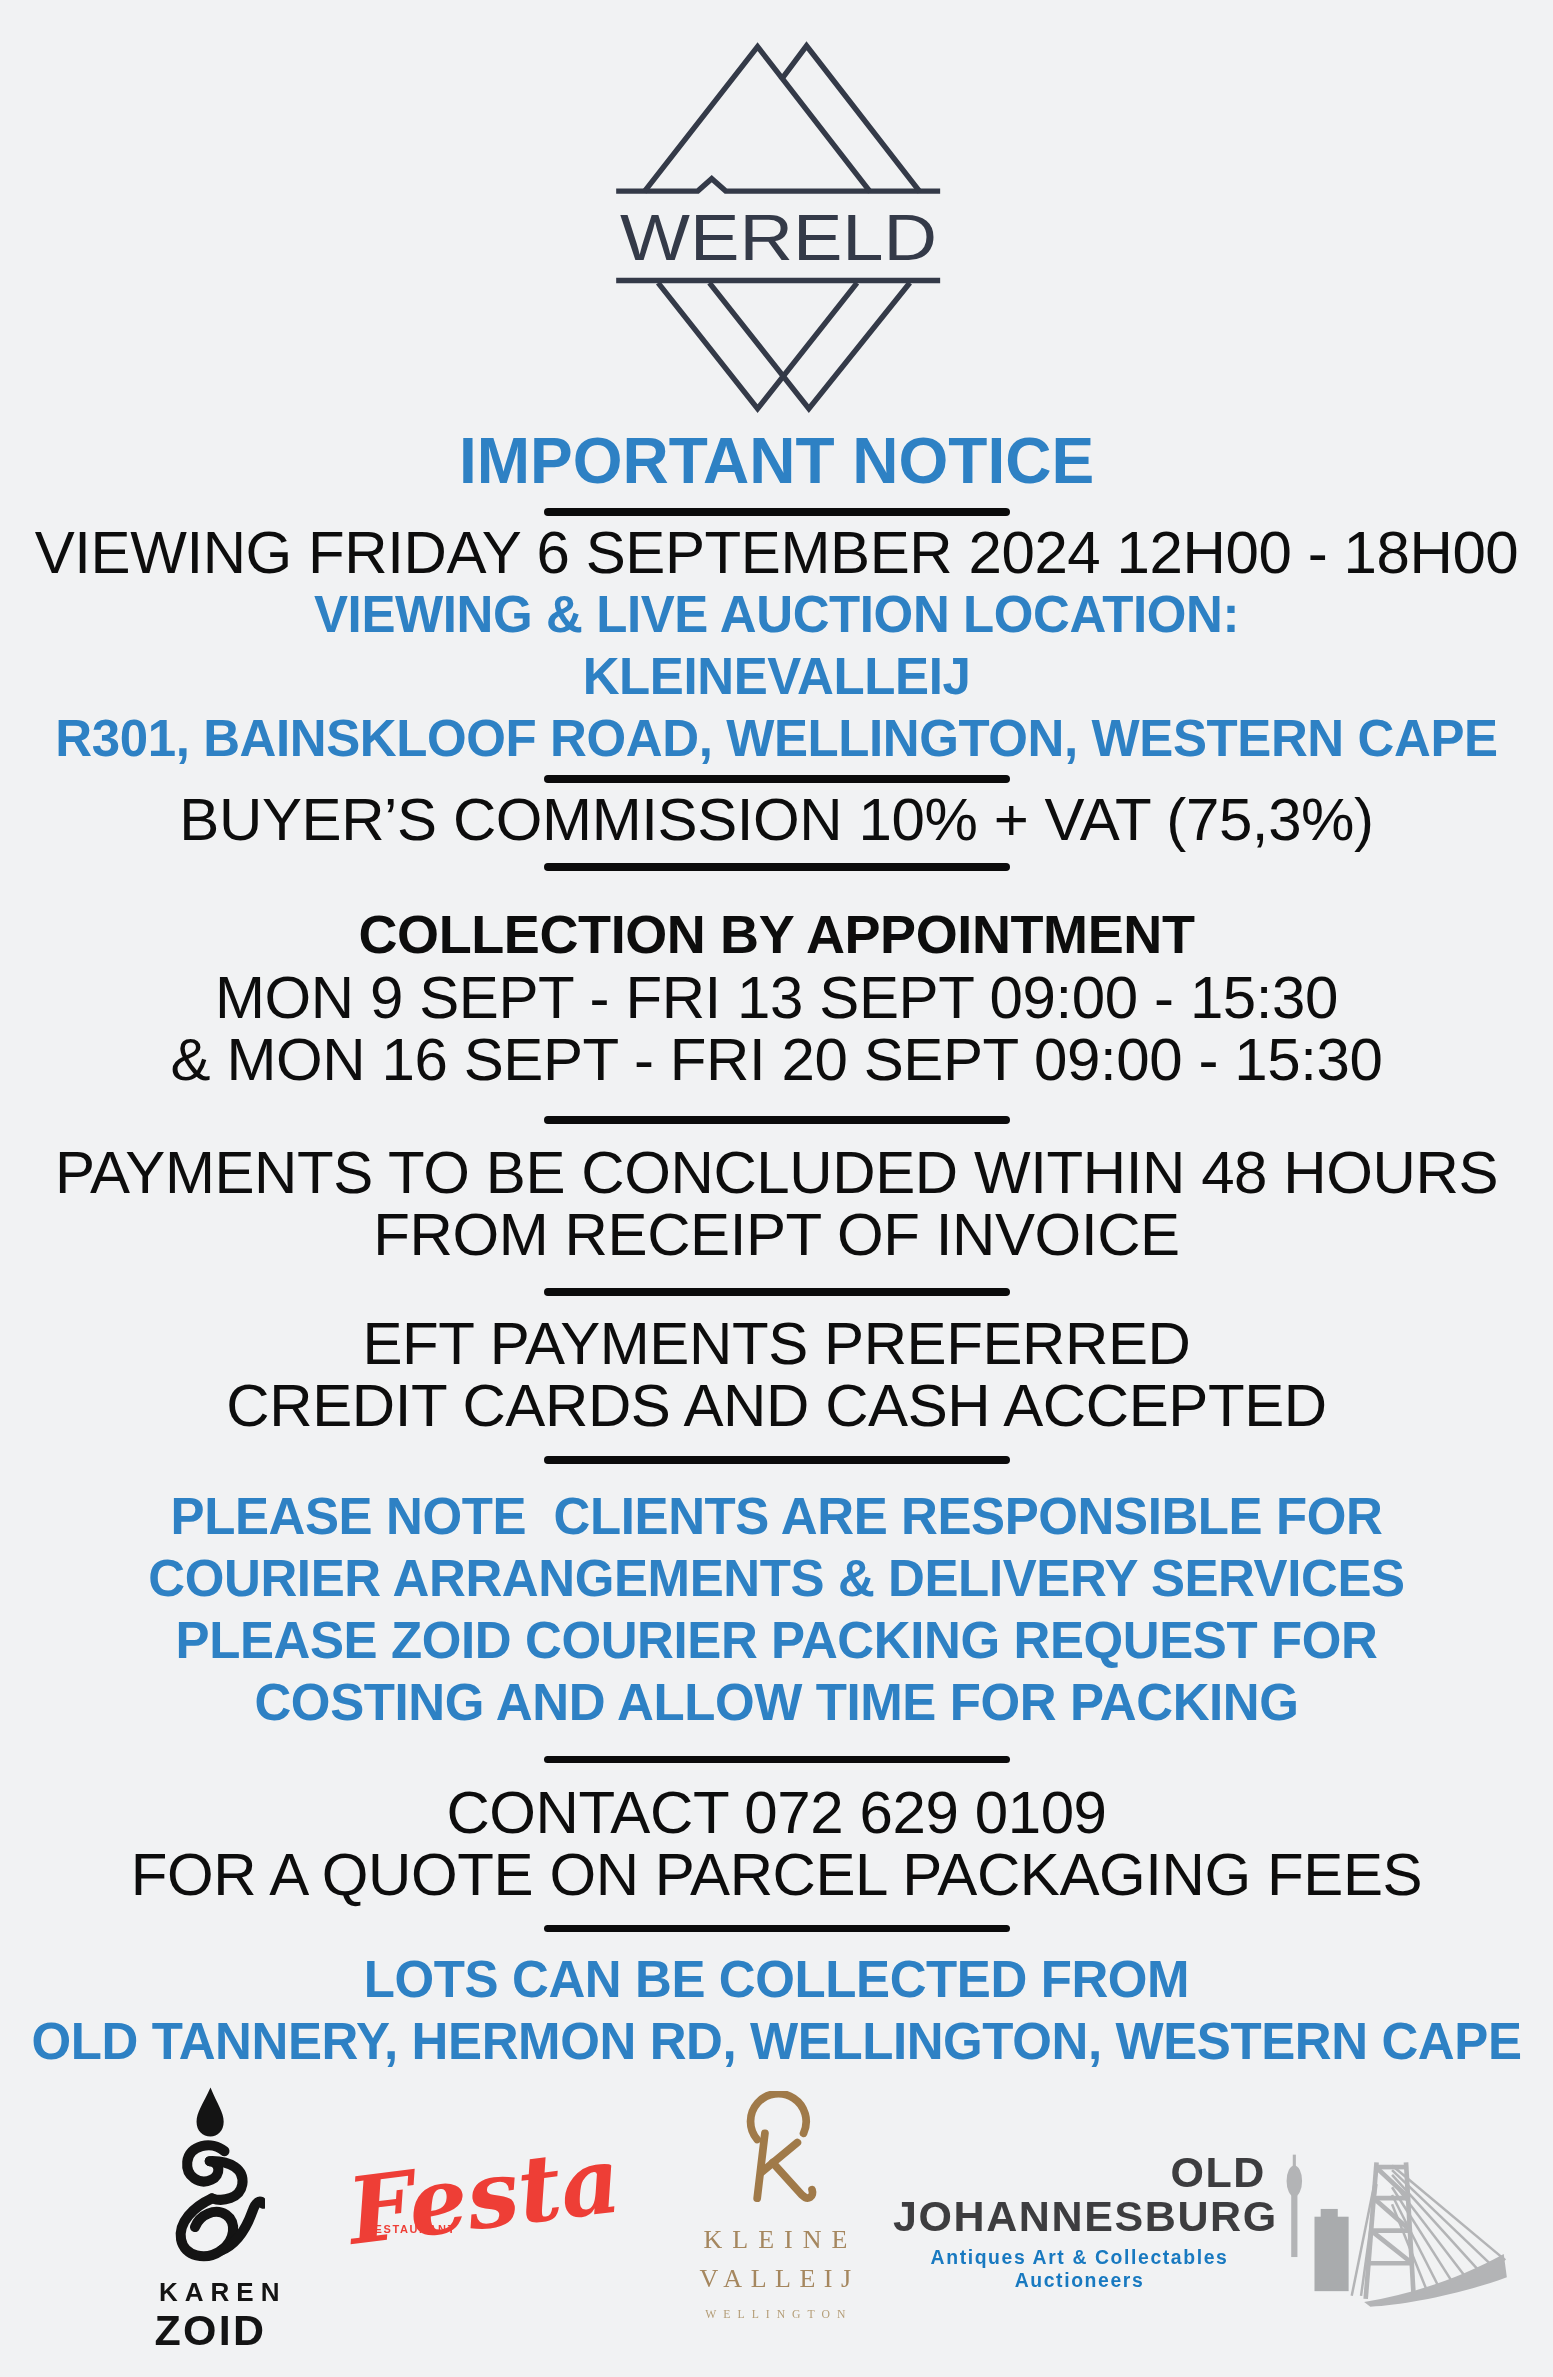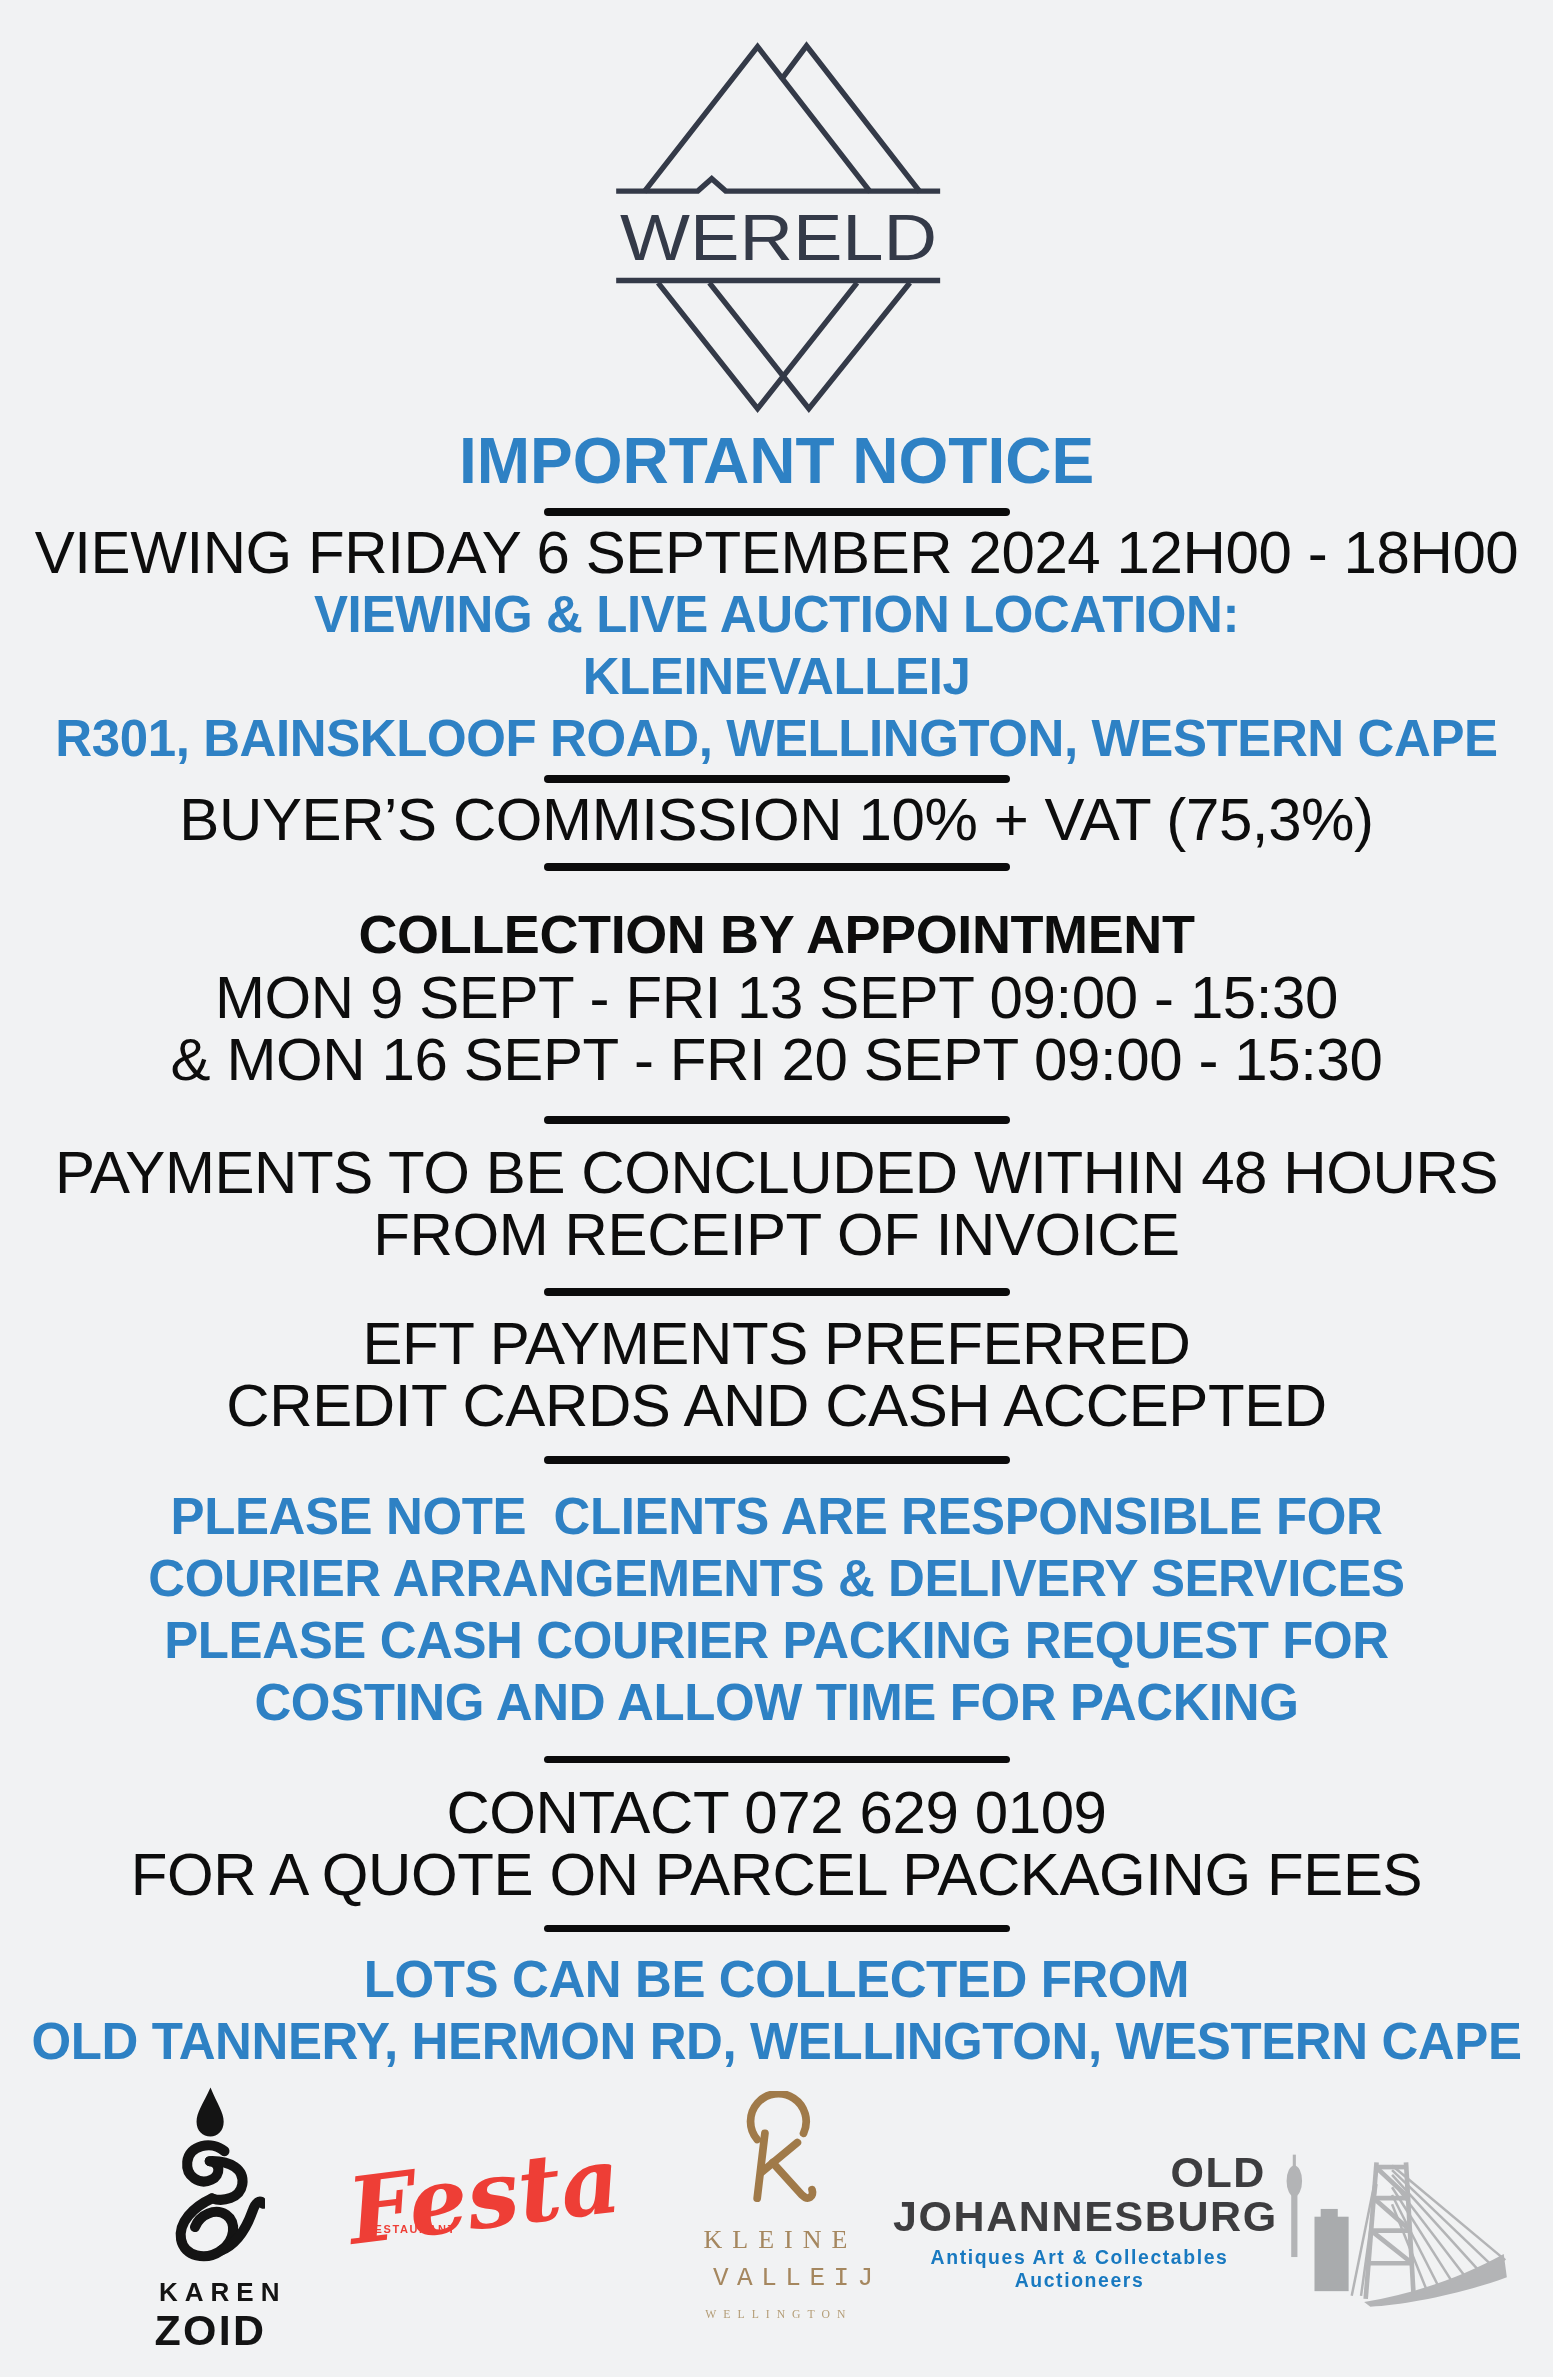--- a/index.html
+++ b/index.html
@@ -69,21 +69,21 @@
     margin:14px 0 0 0;line-height:93px;
   }
   .festa .festa-sub{
     font-size:11px;font-weight:bold;color:#ee3e36;
     letter-spacing:1.6px;text-align:left;
     margin:-20px 0 0 17px;
   }
   .kv{left:691px;top:2091px;width:171px;text-align:center;}
   .kv p{font-family:"Liberation Serif",serif;color:#a5875f;margin:0;}
   .kv .kv-l1{font-size:26px;letter-spacing:10px;line-height:39px;margin-top:9.3px;margin-left:7.8px;}
-  .kv .kv-l2{font-size:26px;letter-spacing:8.5px;line-height:39px;margin-left:22px;font-family:Liberation Mono, monospace;}
+  .kv .kv-l2{font-size:26px;letter-spacing:8.5px;line-height:39px;margin-left:6px;}
   .kv .kv-l3{font-size:11.7px;letter-spacing:7px;line-height:34px;color:#b49d77;margin-left:4.7px;}
   .ojw{left:893px;top:2150px;width:645px;display:flex;align-items:flex-start;}
   .ojw-text{width:373px;text-align:right;color:#3d3d3f;}
   .ojw-text p{margin:0;font-weight:bold;letter-spacing:1.6px;}
   .ojw-l1,.ojw-l2,.ojw-l3{font-size:43px;line-height:44px;}
   .ojw-tag{
     font-size:19.4px;color:#1879c0;letter-spacing:0px;
     text-align:center;margin-top:7.8px !important;
   }
   .ojw svg{margin-left:7.8px;}
@@ -144,21 +144,21 @@
 
   <div class="group" style="margin-top:17px">
     <p class="line">EFT PAYMENTS PREFERRED</p>
     <p class="line">CREDIT CARDS AND CASH ACCEPTED</p>
   </div>
   <div class="divider" style="margin-top:18.6px"></div>
 
   <div class="group" style="margin-top:22px">
     <p class="line blue">PLEASE NOTE  CLIENTS ARE RESPONSIBLE FOR</p>
     <p class="line blue">COURIER ARRANGEMENTS &amp; DELIVERY SERVICES</p>
-    <p class="line blue">PLEASE CASH COURIER PACKING REQUEST FOR</p>
+    <p class="line blue">PLEASE ZOID COURIER PACKING REQUEST FOR</p>
     <p class="line blue">COSTING AND ALLOW TIME FOR PACKING</p>
   </div>
   <div class="divider" style="margin-top:22px"></div>
 
   <div class="group" style="margin-top:18.6px">
     <p class="line">CONTACT 072 629 0109</p>
     <p class="line">FOR A QUOTE ON PARCEL PACKAGING FEES</p>
   </div>
   <div class="divider" style="margin-top:18.6px"></div>
 

